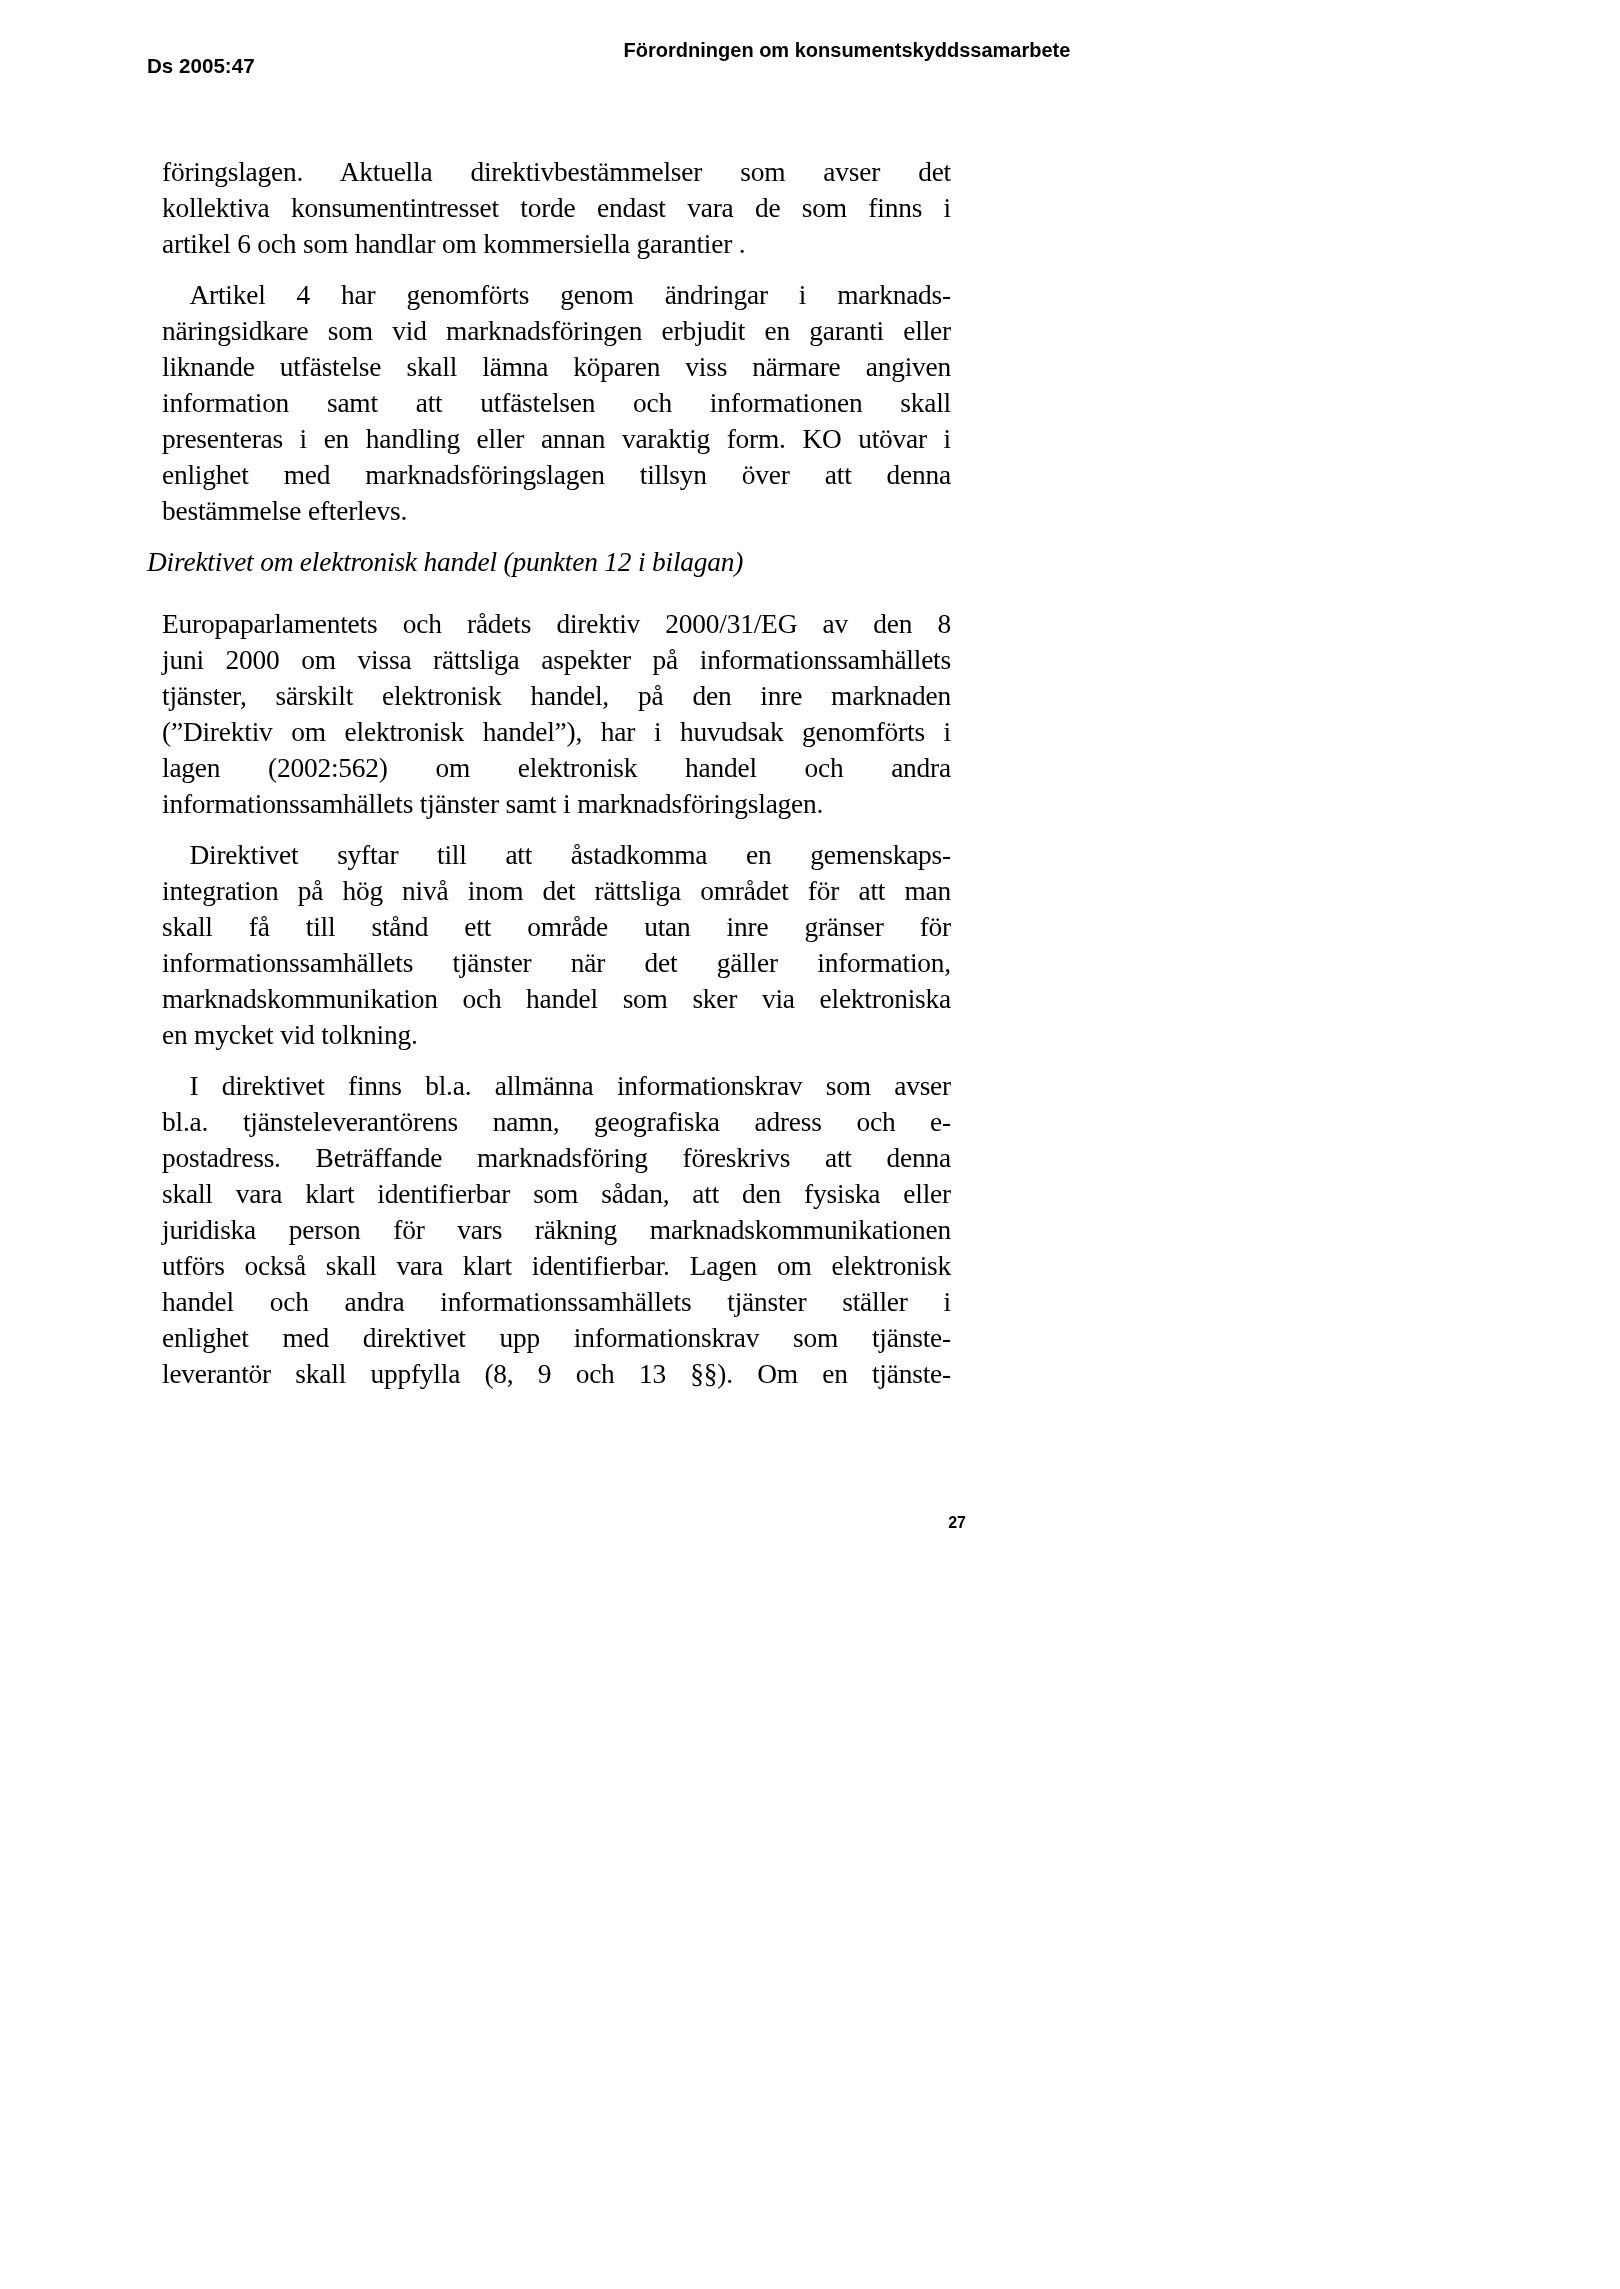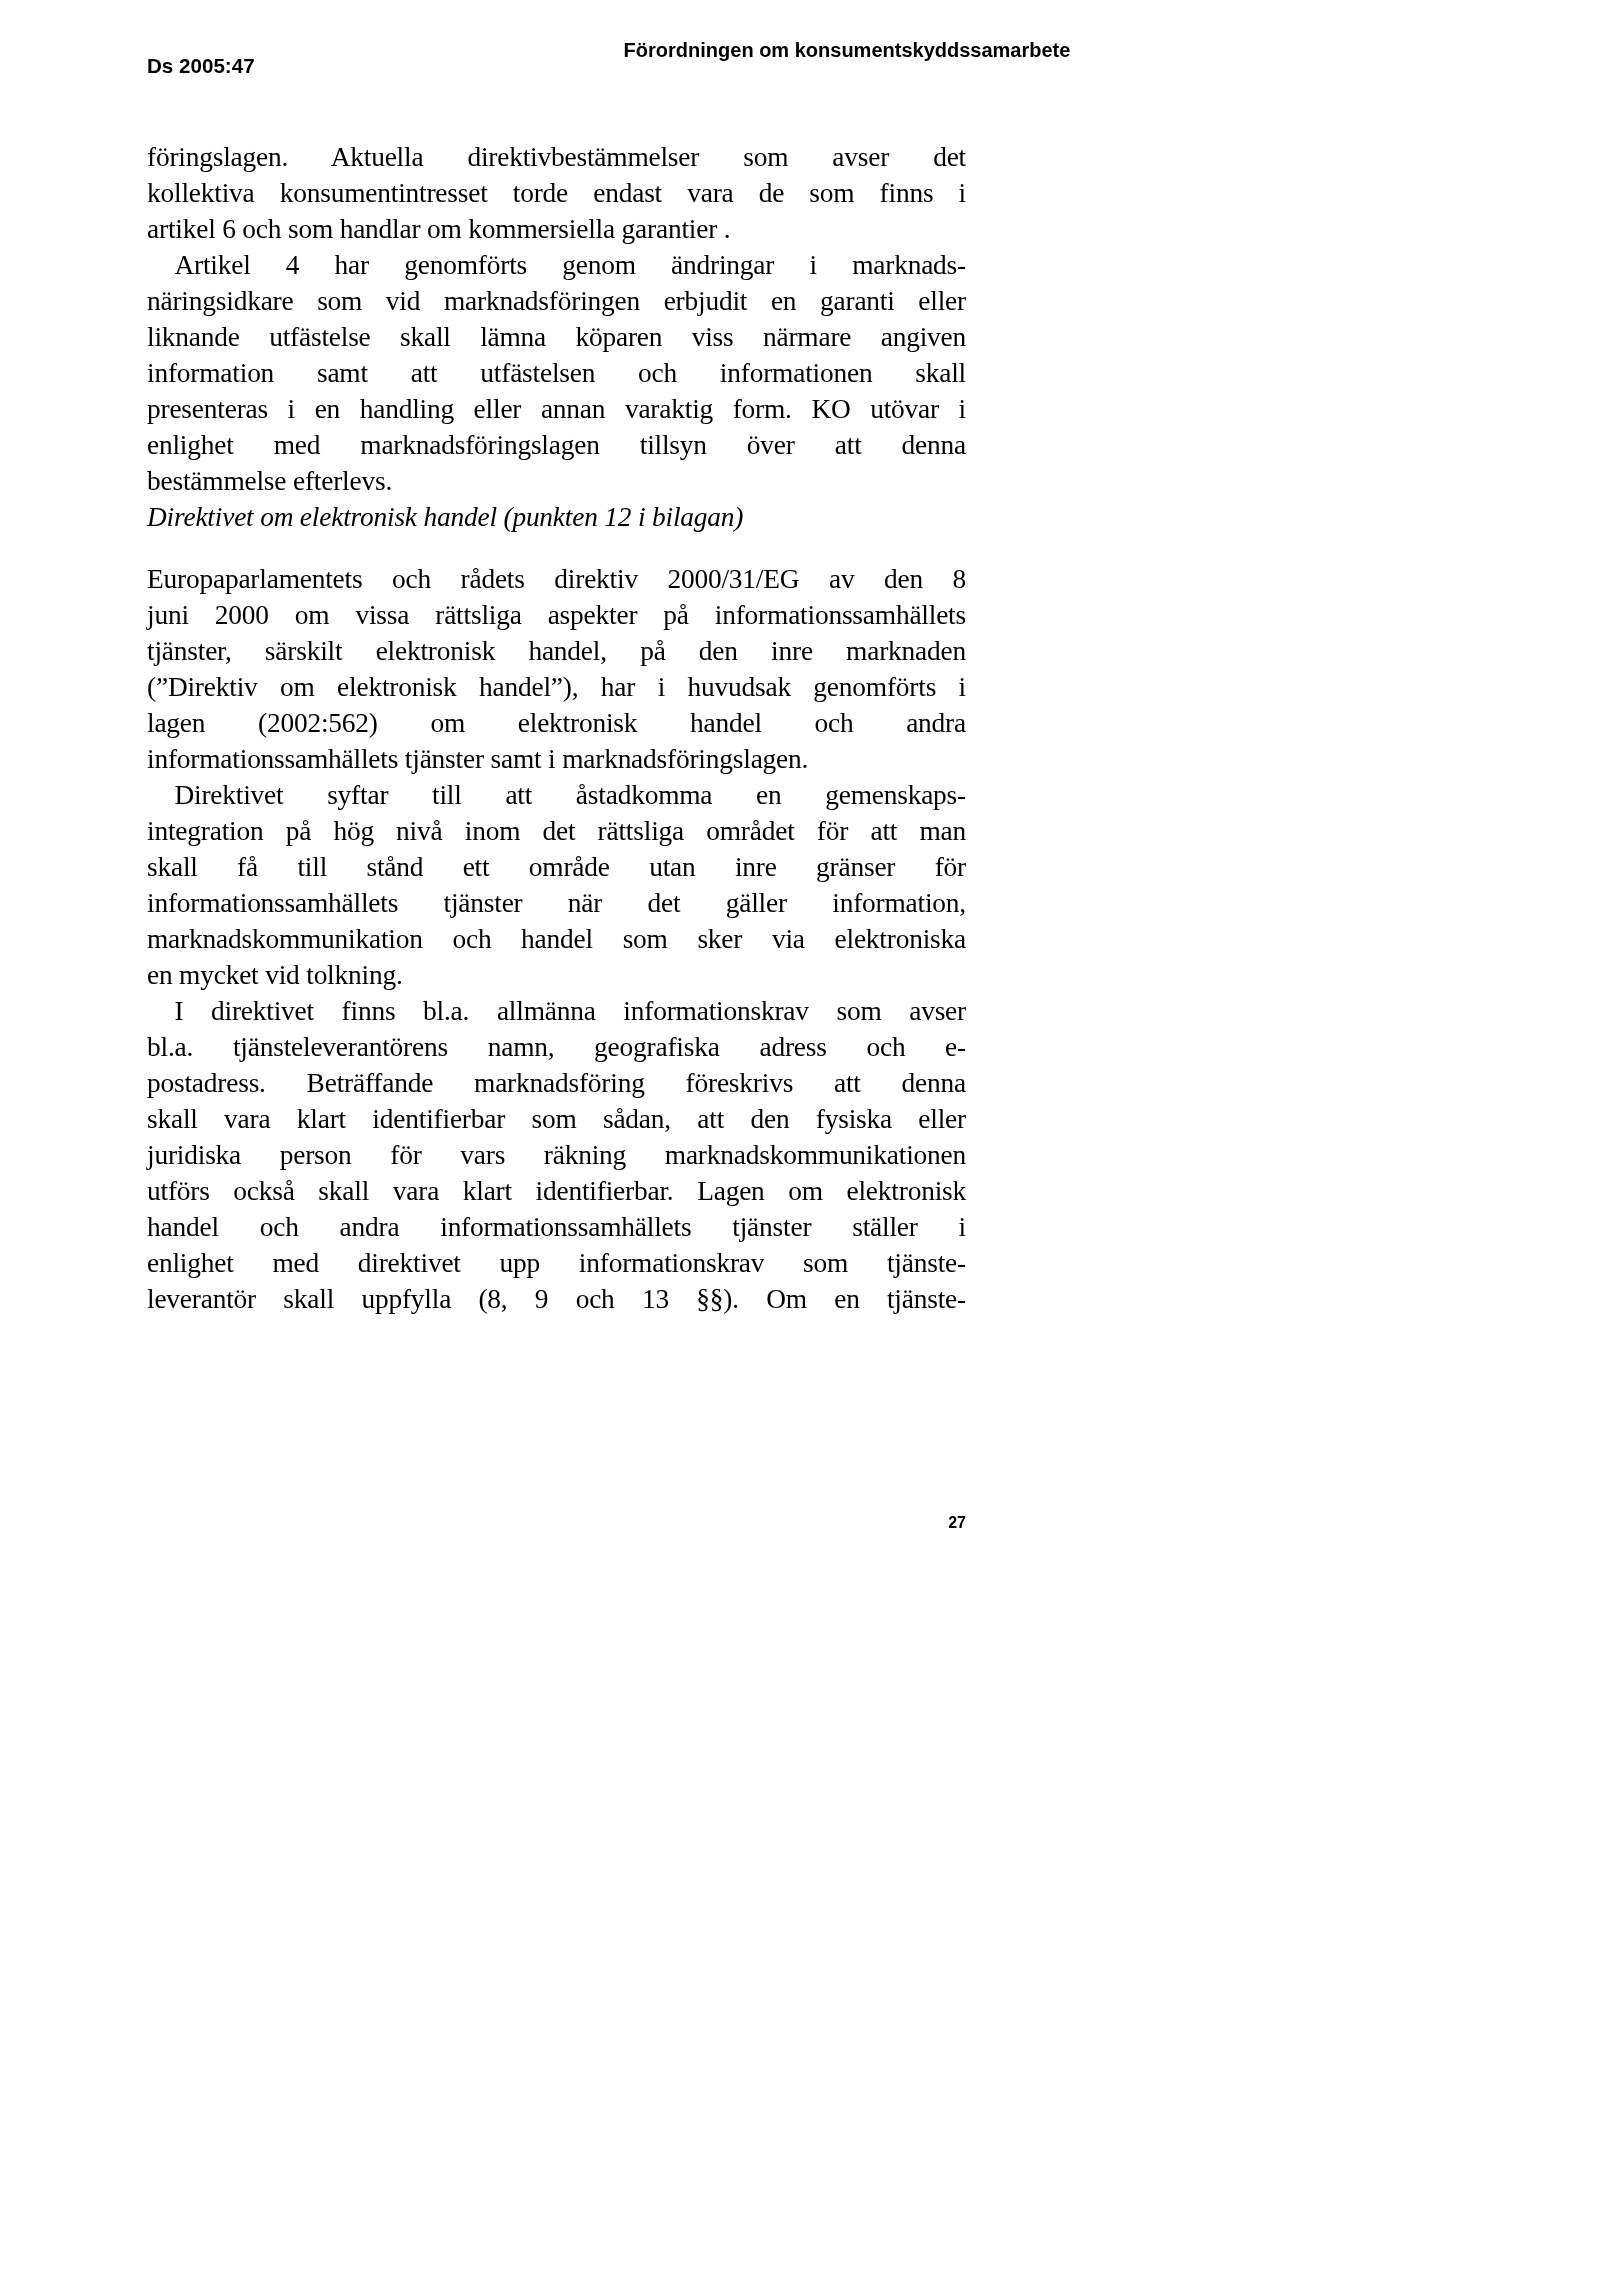--- a/index.html
+++ b/index.html
@@ -39,21 +39,21 @@
   .body-text {
     position: absolute;
     left: 147px;
     top: 139px;
     width: 819px;
     font-family: "Liberation Serif", "DejaVu Serif", serif;
     font-size: 27.4px;
     letter-spacing: -0.2px;
     line-height: 36px;
   }
-  .paragraph { margin: 0; }
+  .paragraph { margin: 15px; }
   .text-line {
     text-align: justify;
     text-align-last: justify;
     min-height: 36px;
   }
   .text-line.last {
     text-align-last: left;
   }
   .text-line.indent {
     text-indent: 27.4px;

